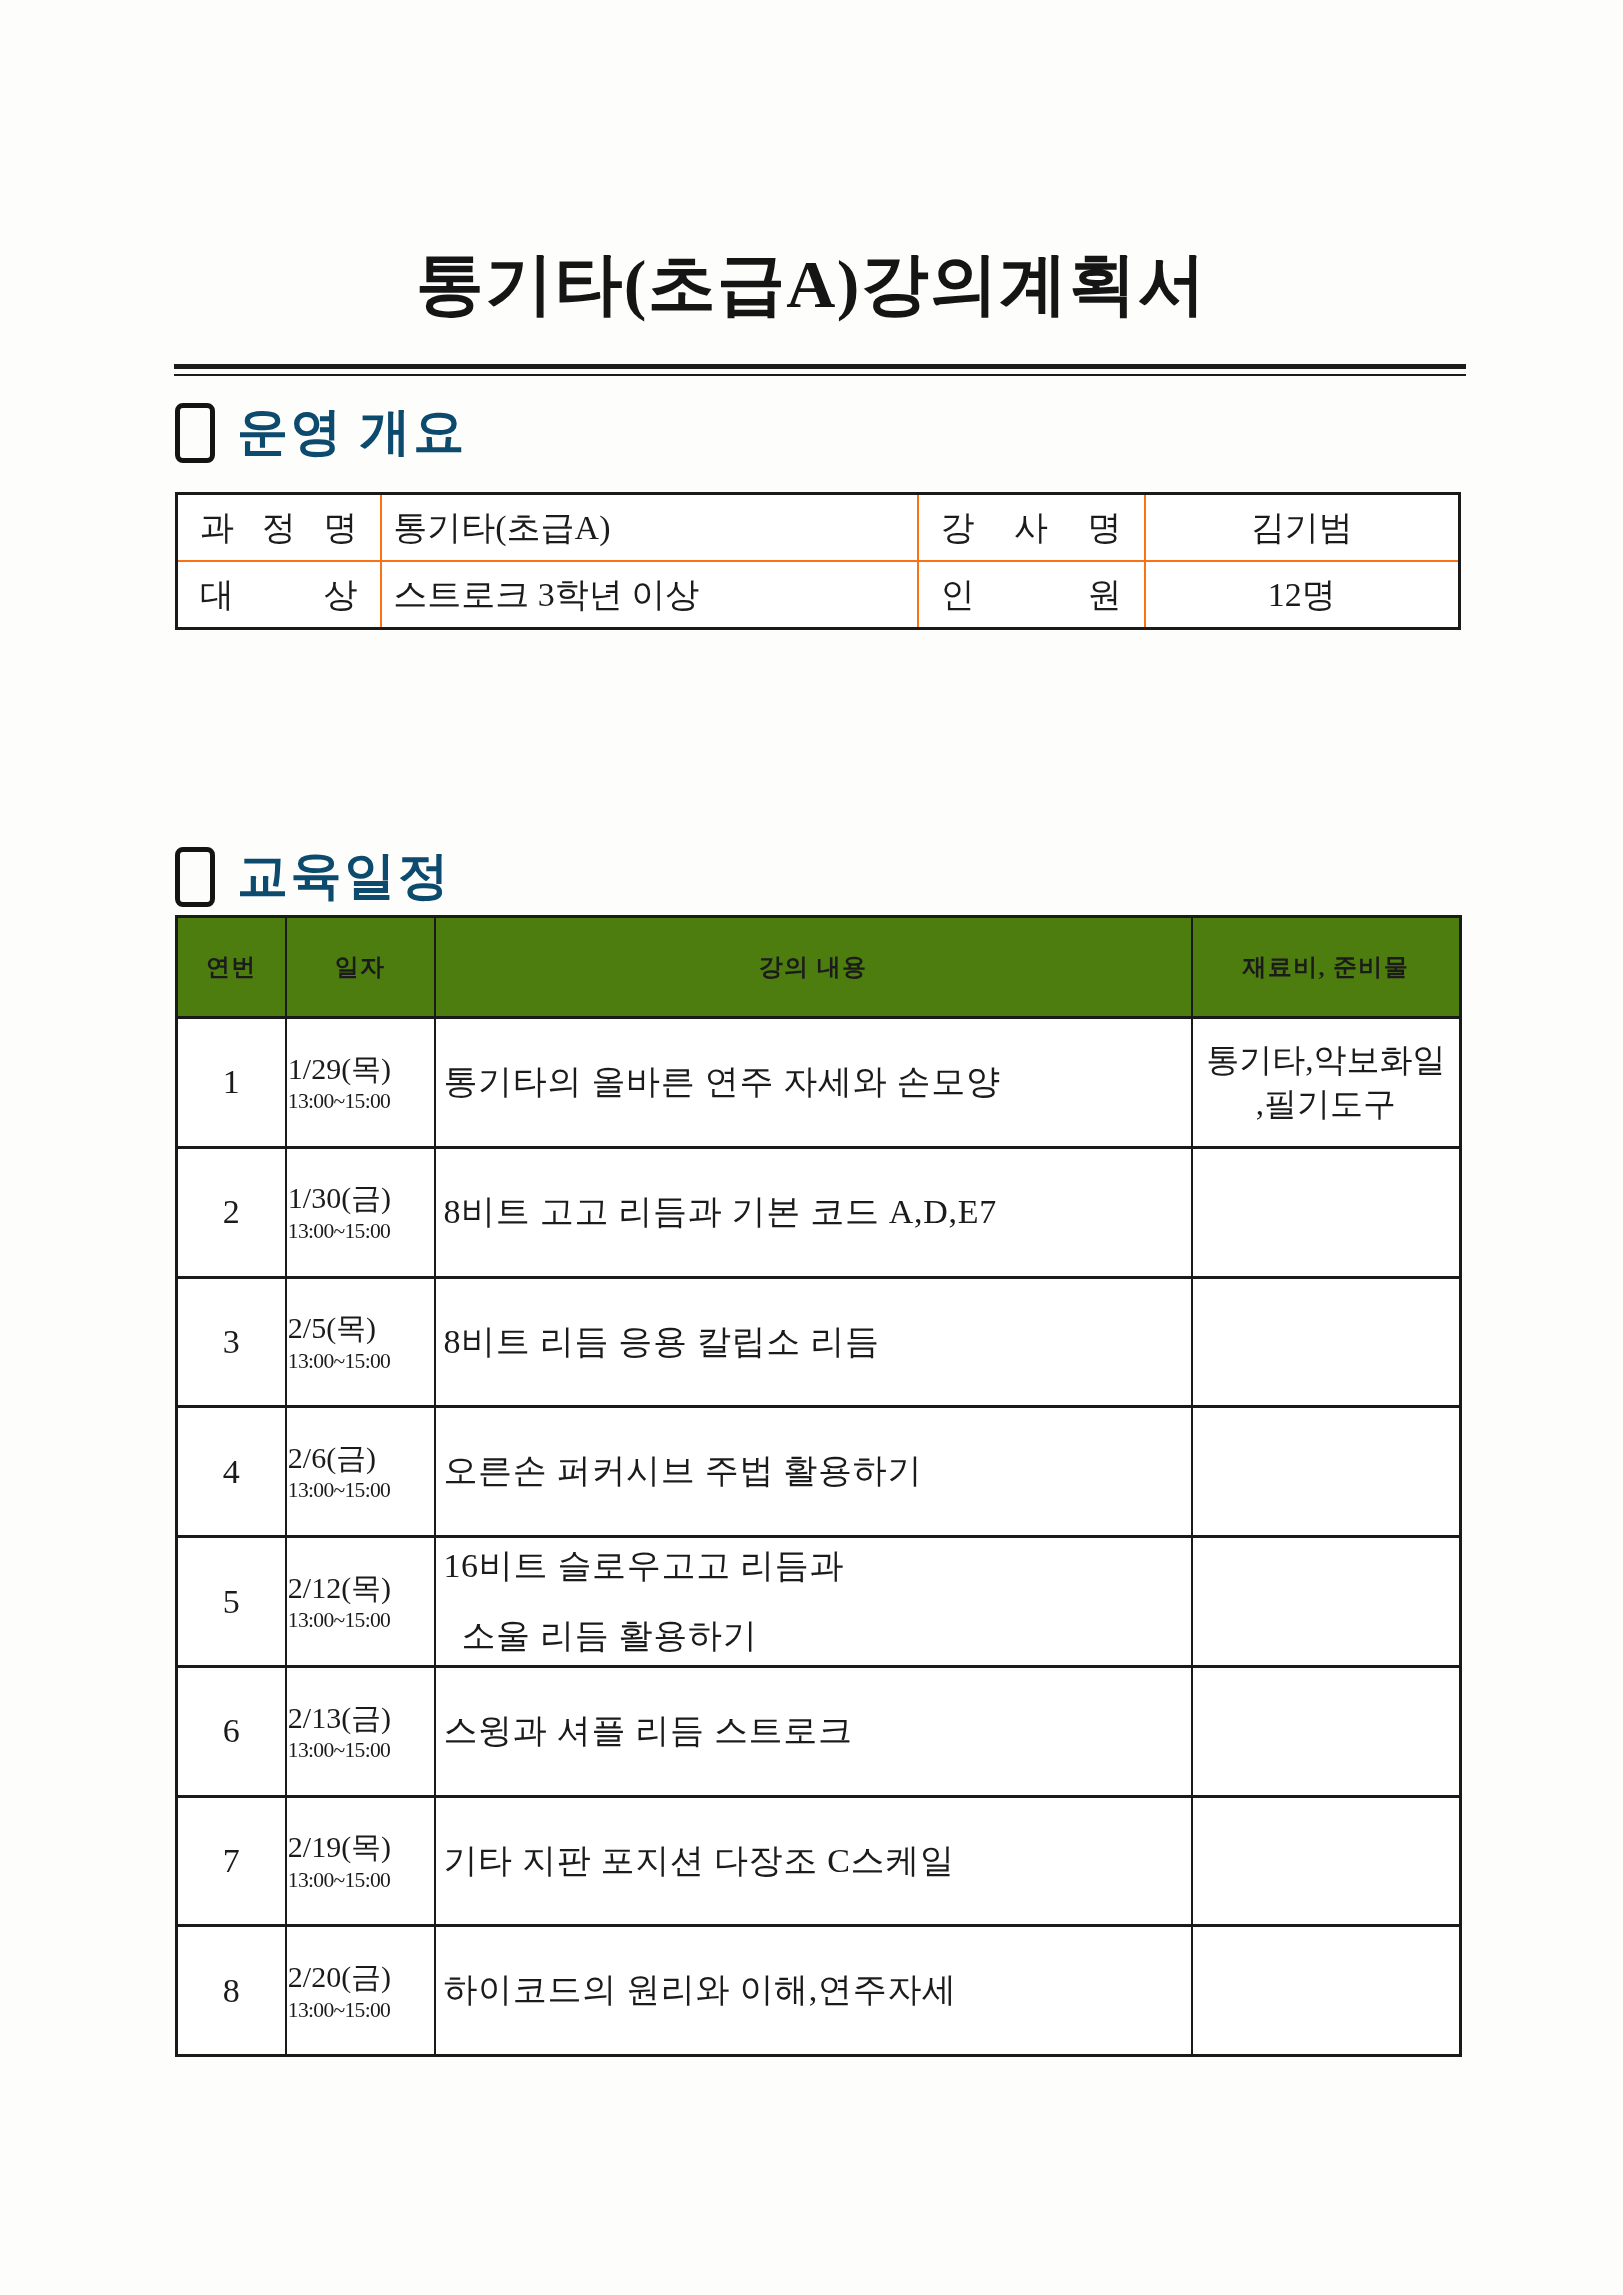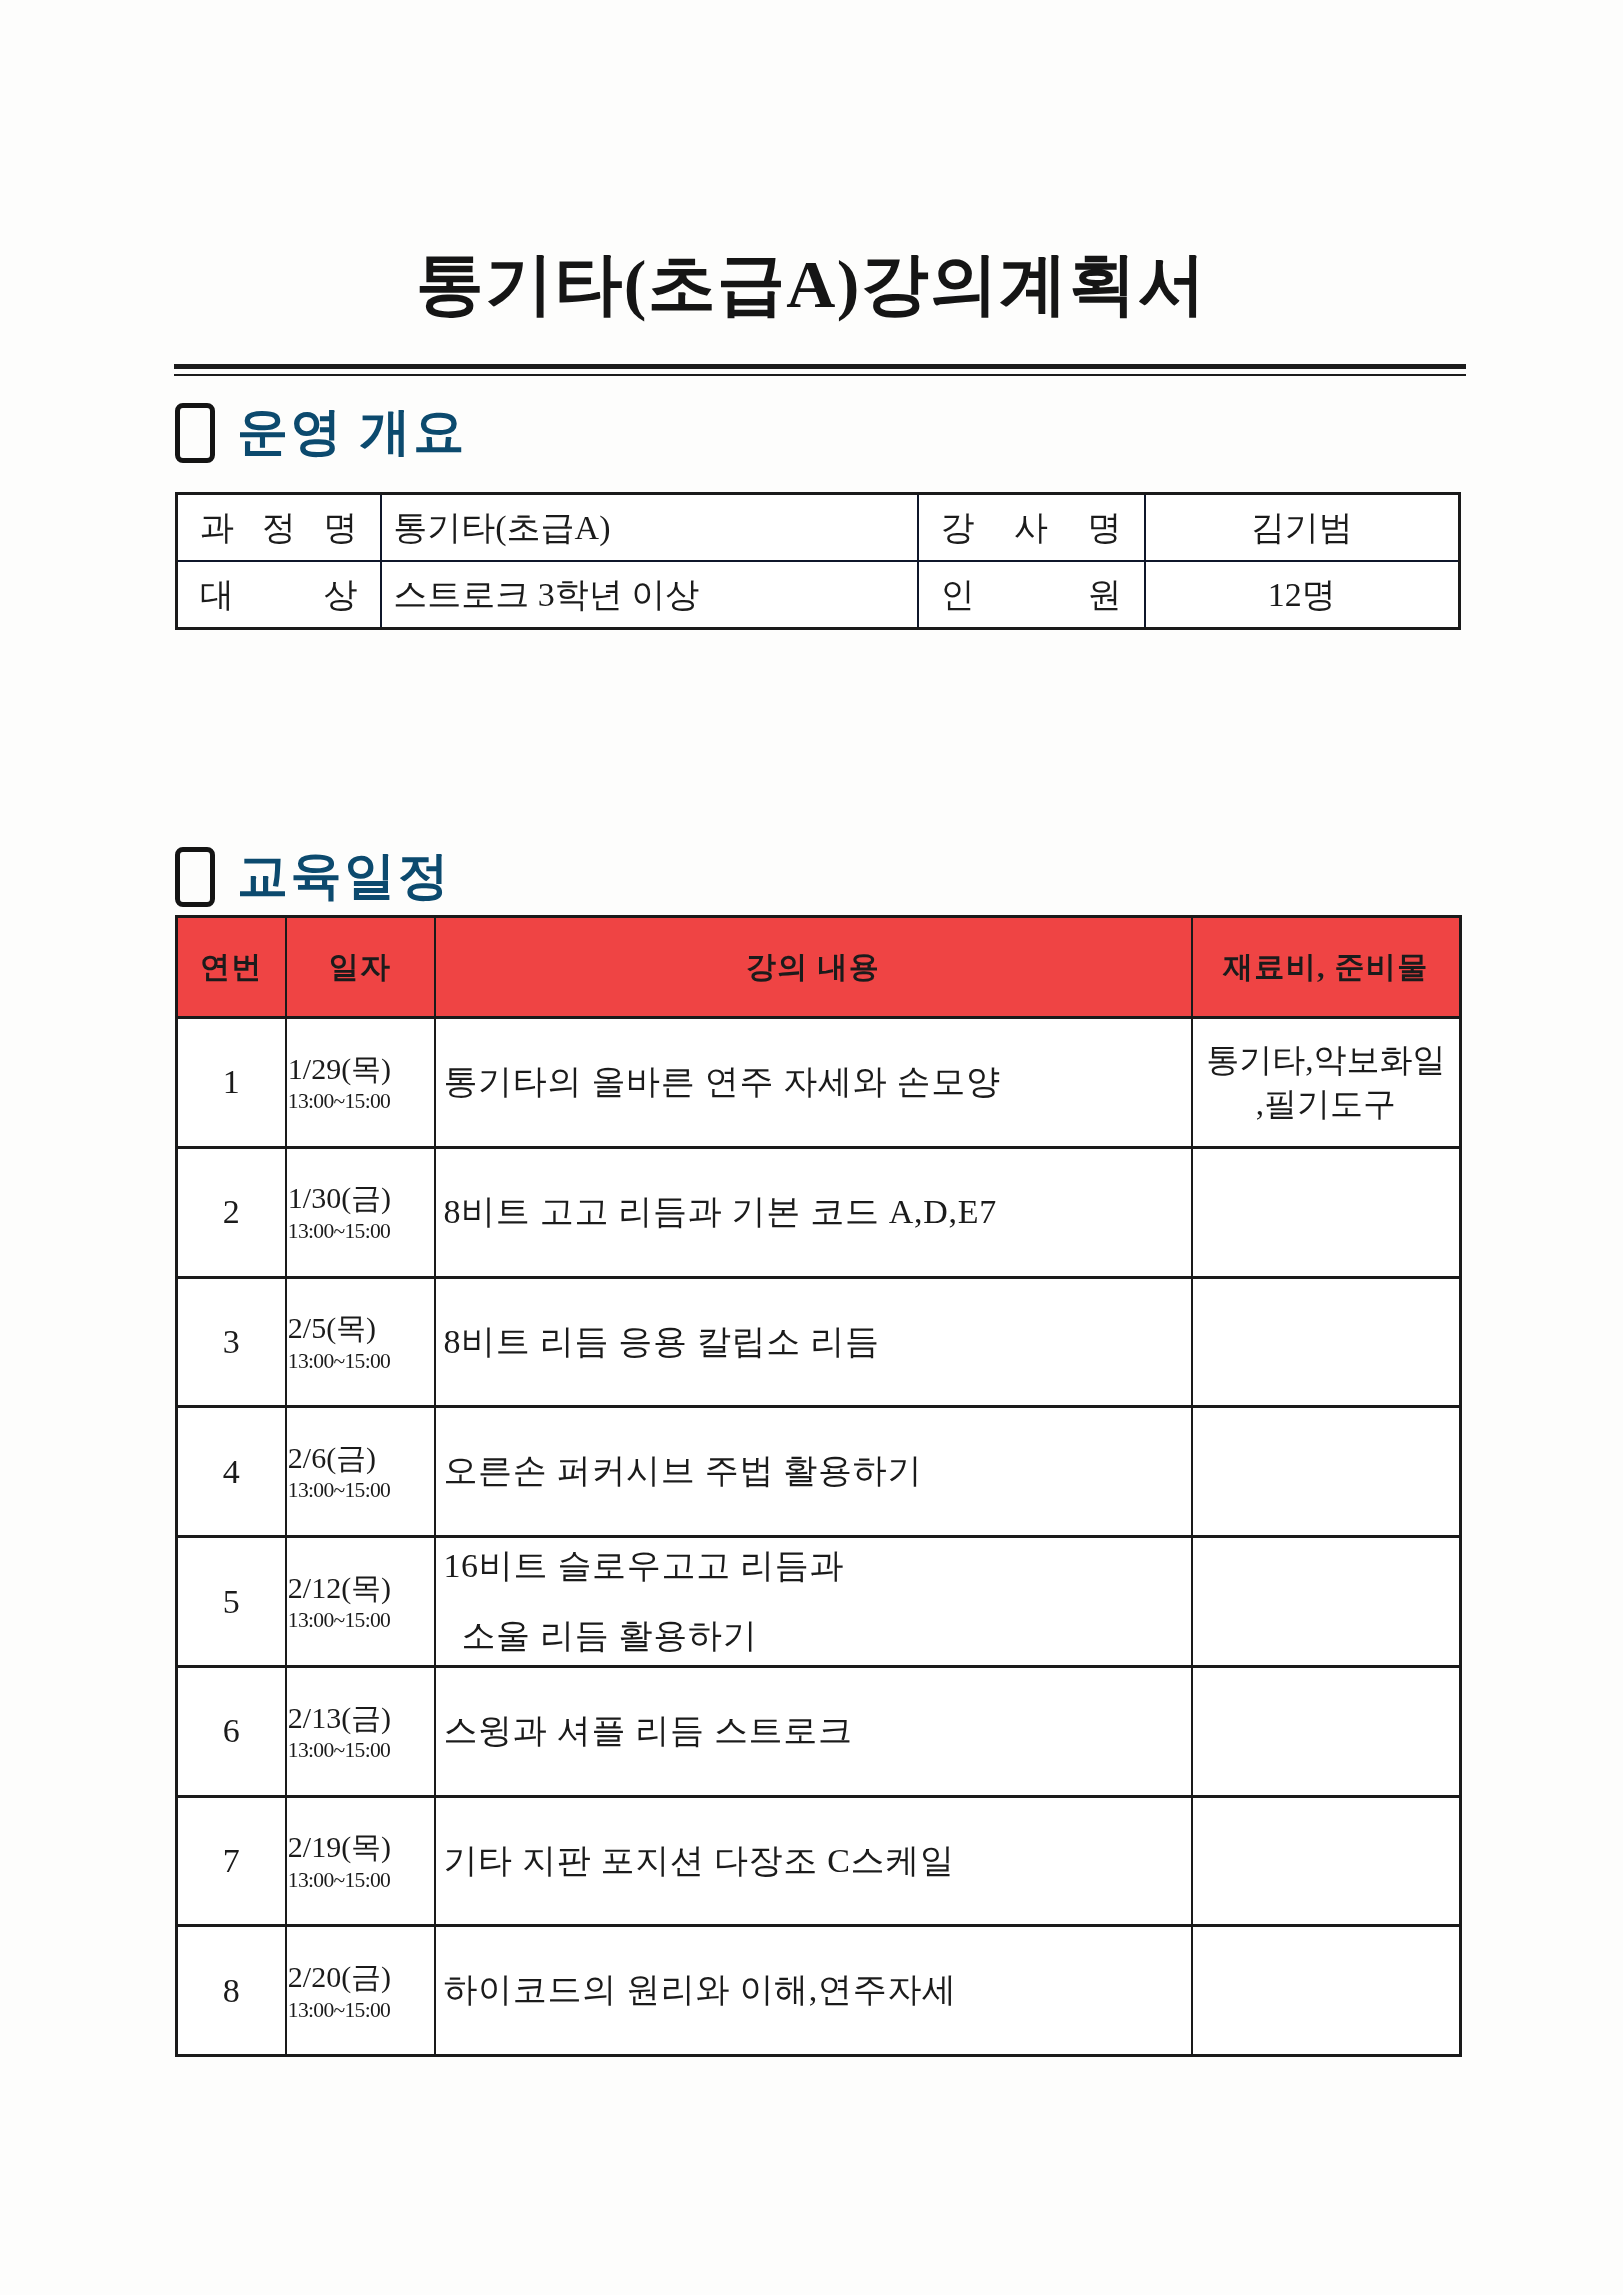--- a/index.html
+++ b/index.html
@@ -43,21 +43,21 @@
   
   table{border-collapse:collapse;table-layout:fixed;background:#fff;}
   td,th{overflow:hidden;}
   
   .tbl-overview{
     position:absolute;top:492px;left:175px;width:1284px;
     border:3.9px solid #1a1a1a;
     font-size:34px;
   }
   .tbl-overview td{
-    border:2px solid #0f172a;
+    border:2px solid #f97316;
     padding:0 9.2px;
     height:65px;
     vertical-align:middle;
     line-height:1.15;
     font-family:Liberation Serif, serif;
   }
   .tbl-overview tr.last td{height:59px;}
   .tbl-overview td.lbl{
     text-align:justify;
     text-align-last:justify;
@@ -67,23 +67,23 @@
   .tbl-overview td.val.c{text-align:center;padding-left:9.2px;}
   
   .tbl-schedule{
     position:absolute;top:915px;left:175px;width:1284px;
     border:3.9px solid #1a1a1a;
     font-size:34px;
   }
   .tbl-schedule th{
     border:2px solid #1a1a1a;
     height:96px;
-    background:#ef4444;
+    background:#4d7c0f;
     font-weight:700;
-    font-size:30px;
+    font-size:24px;
     text-align:center;vertical-align:middle;
     letter-spacing:1.3px;
   }
   .tbl-schedule td{
     border-left:2px solid #1a1a1a;
     border-right:2px solid #1a1a1a;
     border-top:3.9px solid #1a1a1a;
     border-bottom:3.9px solid #1a1a1a;
     height:119px;
     vertical-align:middle;

